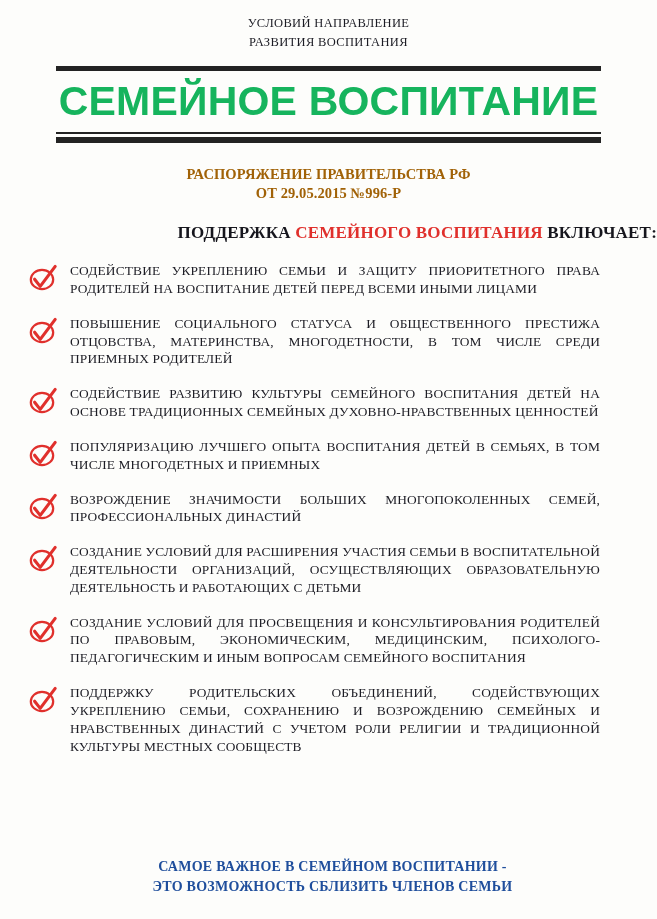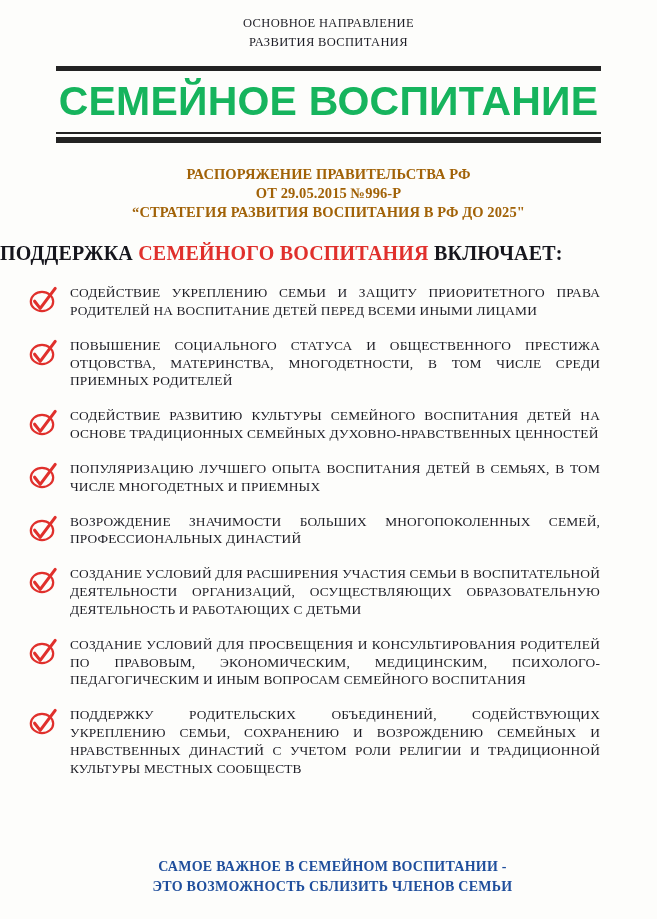--- a/index.html
+++ b/index.html
@@ -75,24 +75,24 @@
     font-size: 14.5px;
     line-height: 1.32;
     letter-spacing: 0.1px;
     color: #a16207;
   }
   .decree span { display: block; }
 
   
   .includes {
     margin: 20px 0 0;
-    text-align: left;
-    font-family: "Liberation Serif", "DejaVu Serif", serif;
-    font-weight: 700;
-    font-size: 20px;
+    text-align: right;
+    font-family: "Liberation Serif", "DejaVu Serif", serif;
+    font-weight: 700;
+    font-size: 17px;
     letter-spacing: 0.2px;
     color: #16161d;
   }
   .includes .accent { color: #e0302c; }
 
   
   .list {
     margin: 19px 0 0;
     padding: 0 57px 0 28px;
     list-style: none;
@@ -137,36 +137,35 @@
     color: #1f4e9c;
   }
   .footer span { display: block; padding-left: 8px; }
 </style>
 </head>
 <body>
 
 <div class="page">
 
   <div class="eyebrow">
-    <span>ОСНОВНОЕ НАПРАВЛЕНИЕ</span>
+    <span>УСЛОВИЙ НАПРАВЛЕНИЕ</span>
     <span>РАЗВИТИЯ ВОСПИТАНИЯ</span>
   </div>
 
   <div class="banner">
     <div class="rule-top"></div>
     <h1 class="banner-title">СЕМЕЙНОЕ ВОСПИТАНИЕ</h1>
     <div class="rule-bottom-thin"></div>
     <div class="rule-bottom-gap"></div>
     <div class="rule-bottom-thick"></div>
   </div>
 
   <div class="decree">
     <span>РАСПОРЯЖЕНИЕ ПРАВИТЕЛЬСТВА РФ</span>
     <span>ОТ 29.05.2015 №996-Р</span>
-    <span>“СТРАТЕГИЯ РАЗВИТИЯ ВОСПИТАНИЯ В РФ ДО 2025"</span>
   </div>
 
   <div class="includes">
     <span>ПОДДЕРЖКА </span><span class="accent">СЕМЕЙНОГО ВОСПИТАНИЯ</span><span> ВКЛЮЧАЕТ:</span>
   </div>
 
   <ul class="list" id="support-list">
       <li class="list-item">
         <span class="check-wrap">
           <svg class="check-icon" width="30" height="30" viewBox="0 0 30 30">

